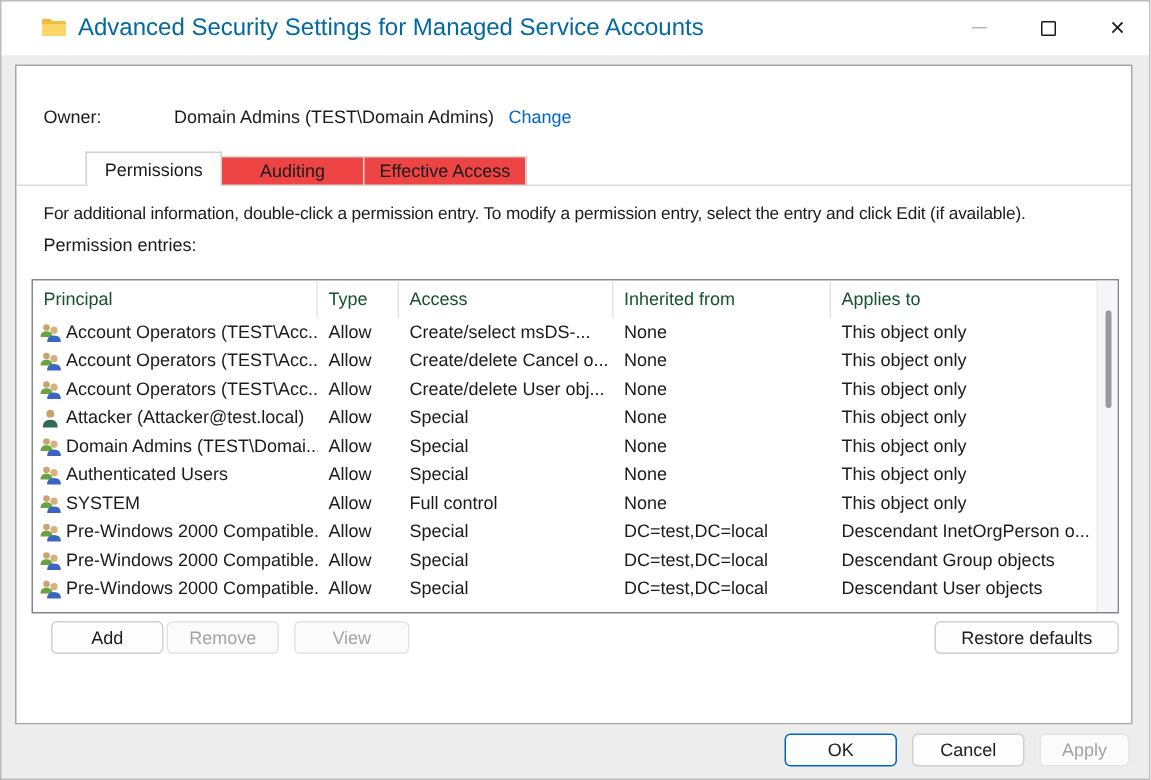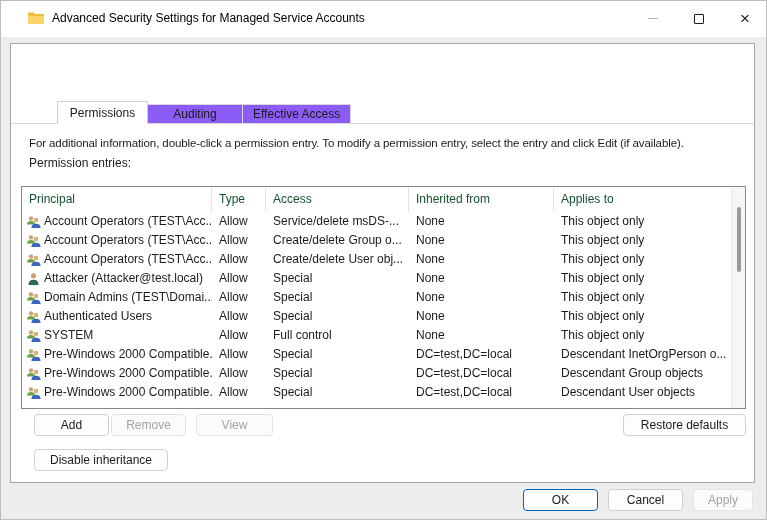--- a/index.html
+++ b/index.html
@@ -5,21 +5,21 @@
   html,body{margin:0;padding:0;width:767px;height:520px;overflow:hidden;
     font-family:"Liberation Sans", sans-serif; font-size:12px; color:#1b1b1b;
     background:#ededed; position:relative;}
   *{box-sizing:border-box;}
   .frame{position:absolute;inset:0;border:1px solid #bdbdbd;pointer-events:none;z-index:99;}
 
   
   .titlebar{position:absolute;left:0;top:0;width:767px;height:37px;background:#ffffff;}
   .titlebar .app-icon{position:absolute;left:27px;top:11px;width:18px;height:14px;}
   .titlebar .title{position:absolute;left:52px;top:0;height:37px;line-height:37px;
-    font-size:12px;color:#000000;white-space:nowrap;text-align:right;}
+    font-size:16px;color:#0369a1;white-space:nowrap;text-align:right;}
   .win-btn{position:absolute;top:0;height:37px;width:34px;display:flex;
     align-items:center;justify-content:center;}
   .wb-min{left:636px;}
   .wb-max{left:682px;}
   .wb-close{left:728px;font-size:17px;color:#1a1a1a;line-height:37px;}
   .glyph-min{width:10px;height:1px;background:#b5b5b5;}
   .glyph-max{width:10px;height:10px;border:1.2px solid #1a1a1a;border-radius:1px;}
 
   
   .dialog-bg{position:absolute;left:0;top:37px;width:767px;height:483px;background:#ededed;}
@@ -28,21 +28,21 @@
 
   
   .owner-row{position:absolute;left:0;top:27px;width:100%;height:18px;}
   .owner-label{position:absolute;left:18px;top:0;}
   .owner-value{position:absolute;left:105px;top:0;}
   .owner-change{position:absolute;left:328px;top:0;color:var(--link,#0066cc);cursor:pointer;}
 
   
   .tab-underline{position:absolute;left:0;top:79px;width:100%;height:1px;background:#dcdcdc;}
   .tab-bar{position:absolute;left:2px;top:57px;height:23px;display:flex;align-items:flex-end;z-index:2;padding-left:44px;}
-  .tab{height:20px;line-height:19px;text-align:center;background:#8b5cf6;
+  .tab{height:20px;line-height:19px;text-align:center;background:#ef4444;
     border:1px solid #d9d9d9;margin-right:-1px;padding:0 10px;min-width:96px;}
   .tab.active{height:23px;line-height:22px;background:#ffffff;border-bottom:none;
     border-color:#d0d0d0;min-width:91px;z-index:3;}
 
   .instructions{position:absolute;left:18px;top:93px;width:722px;white-space:nowrap;
     font-size:11.5px;letter-spacing:-0.1px;}
   .entries-label{position:absolute;left:18px;top:112px;}
 
   
   .table{position:absolute;left:10px;top:142px;width:725px;height:223px;
@@ -100,20 +100,25 @@
       <span class="glyph-max"></span>
     </span>
   <span class="win-btn wb-close">
       <span>×</span>
     </span>
 </div>
 
 <div class="dialog-bg"></div>
 
 <div class="panel">
+  <div class="owner-row">
+    <span class="owner-label">Owner:</span>
+    <span class="owner-value">Domain Admins (TEST\Domain Admins)</span>
+    <span class="owner-change">Change</span>
+  </div>
 
   <div class="tab-underline"></div>
   <div class="tab-bar">
       <div class="tab active">Permissions</div>
       <div class="tab">Auditing</div>
       <div class="tab">Effective Access</div>
     </div>
 
   <div class="instructions">For additional information, double-click a permission entry. To modify a permission entry, select the entry and click Edit (if available).</div>
   <div class="entries-label">Permission entries:</div>
@@ -133,38 +138,38 @@
               <svg width="15" height="14" viewBox="0 0 15 14">
                 <circle cx="5" cy="3.4" r="2.2" fill="#c9a471"></circle>
                 <path d="M1 9.6 Q1 5.9 5 5.9 Q9 5.9 9 9.6 Z" fill="#69a23f"></path>
                 <circle cx="10" cy="5.1" r="2.4" fill="#d8b07e"></circle>
                 <path d="M5.4 13 Q5.4 8.7 10 8.7 Q14.6 8.7 14.6 13 Z" fill="#3a66c0"></path>
               </svg>
             </span>
             <span>Account Operators (TEST\Acc...</span>
           </div>
           <div class="cell col2">Allow</div>
-          <div class="cell col3">Service/delete msDS-...</div>
+          <div class="cell col3">Create/select msDS-...</div>
           <div class="cell col4">None</div>
           <div class="cell col5">This object only</div>
         </div>
         <div class="trow">
           <div class="cell col1">
             <span class="picon">
               <svg width="15" height="14" viewBox="0 0 15 14">
                 <circle cx="5" cy="3.4" r="2.2" fill="#c9a471"></circle>
                 <path d="M1 9.6 Q1 5.9 5 5.9 Q9 5.9 9 9.6 Z" fill="#69a23f"></path>
                 <circle cx="10" cy="5.1" r="2.4" fill="#d8b07e"></circle>
                 <path d="M5.4 13 Q5.4 8.7 10 8.7 Q14.6 8.7 14.6 13 Z" fill="#3a66c0"></path>
               </svg>
             </span>
             <span>Account Operators (TEST\Acc...</span>
           </div>
           <div class="cell col2">Allow</div>
-          <div class="cell col3">Create/delete Group o...</div>
+          <div class="cell col3">Create/delete Cancel o...</div>
           <div class="cell col4">None</div>
           <div class="cell col5">This object only</div>
         </div>
         <div class="trow">
           <div class="cell col1">
             <span class="picon">
               <svg width="15" height="14" viewBox="0 0 15 14">
                 <circle cx="5" cy="3.4" r="2.2" fill="#c9a471"></circle>
                 <path d="M1 9.6 Q1 5.9 5 5.9 Q9 5.9 9 9.6 Z" fill="#69a23f"></path>
                 <circle cx="10" cy="5.1" r="2.4" fill="#d8b07e"></circle>
@@ -298,21 +303,20 @@
       </div>
     <div class="vscroll">
       <div class="vthumb"></div>
     </div>
   </div>
 
   <div class="btn btn-add">Add</div>
   <div class="btn btn-remove disabled">Remove</div>
   <div class="btn btn-view disabled">View</div>
   <div class="btn btn-restore">Restore defaults</div>
-  <div class="btn btn-disinh">Disable inheritance</div>
 </div>
 
 <div class="footer">
   <div class="btn btn-cancel">Cancel</div>
   <div class="btn btn-ok">OK</div>
   <div class="btn btn-apply disabled">Apply</div>
 </div>
 
 <div class="frame"></div>
 

